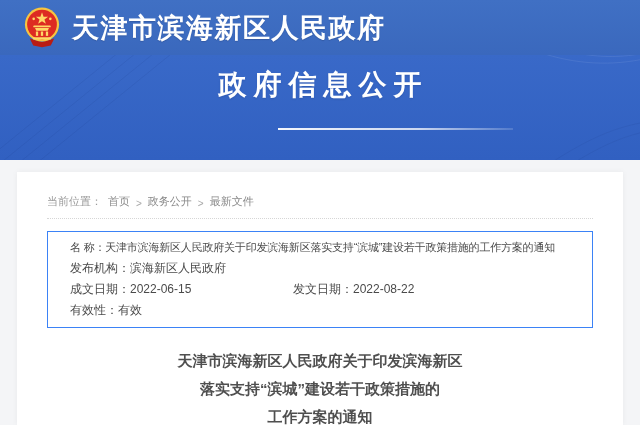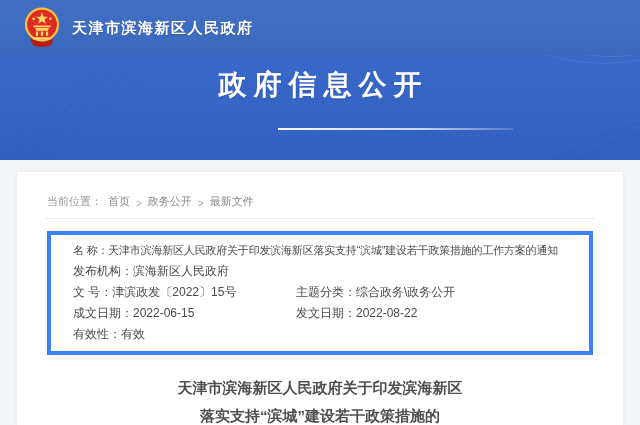--- a/index.html
+++ b/index.html
@@ -9,21 +9,21 @@
 
   
   .top-header {
     position: absolute; left: 0; top: 0; width: 640px; height: 55px;
     background: linear-gradient(180deg, #4070c4 0%, #3a68bd 100%);
     display: flex; align-items: center; padding-left: 21px; z-index: 2;
   }
   .emblem { width: 42px; height: 46px; margin-right: 9px; flex: 0 0 auto; }
   .site-titles { display: flex; flex-direction: column; justify-content: center; }
   .site-name {
-    color: #ffffff; font-size: 15px; font-weight: bold; letter-spacing: 1.5px;
+    color: #ffffff; font-size: 27px; font-weight: bold; letter-spacing: 1.5px;
     line-height: 24px; text-shadow: 0 1px 1px rgba(0,0,30,0.15);
   }
   .site-name-en {
     color: rgba(255,255,255,0.92); font-size: 9px; font-weight: bold;
     letter-spacing: 0.2px; margin-top: 3px;
   }
 
   
   .banner {
     position: absolute; left: 0; top: 55px; width: 640px; height: 105px;
@@ -51,21 +51,21 @@
     display: flex; align-items: flex-end; gap: 6px;
   }
   .breadcrumb a { color: #8a8a8a; text-decoration: none; cursor: pointer; }
   .breadcrumb .sep { color: #a8a8a8; font-size: 10px; }
   .dotted-sep {
     margin: 9px 30px 0 30px; border-top: 1px dotted #d6d6d6; height: 0;
   }
 
   
   .meta-box {
-    margin: 12px 30px 0 30px; border: 4px solid #3b82f6; background: #ffffff;
+    margin: 12px 30px 0 30px; border: 1px solid #3b82f6; background: #ffffff;
     padding: 5px 8px 6px 22px; font-size: 12px; color: #4a4a4a;
   }
   .meta-row { display: flex; line-height: 21px; white-space: nowrap; }
   .meta-cell { display: flex; min-width: 0; }
   .meta-cell.left { flex: 0 0 223px; }
   .meta-cell.rest { flex: 1 1 auto; }
   .m-label { color: #4a4a4a; flex: 0 0 auto; }
   .m-value { color: #4a4a4a; overflow: hidden; }
   .meta-row.long { font-size: 11px; letter-spacing: -0.2px; }
 
@@ -146,30 +146,20 @@
         </div>
       </div>
       <div class="meta-row">
         <div class="meta-cell rest">
           <span class="m-label">发布机构：</span>
           <span class="m-value">滨海新区人民政府</span>
         </div>
       </div>
       <div class="meta-row">
         <div class="meta-cell left">
-          <span class="m-label">文 号：</span>
-          <span class="m-value">津滨政发〔2022〕15号</span>
-        </div>
-        <div class="meta-cell rest">
-          <span class="m-label">主题分类：</span>
-          <span class="m-value">综合政务\政务公开</span>
-        </div>
-      </div>
-      <div class="meta-row">
-        <div class="meta-cell left">
           <span class="m-label">成文日期：</span>
           <span class="m-value">2022-06-15</span>
         </div>
         <div class="meta-cell rest">
           <span class="m-label">发文日期：</span>
           <span class="m-value">2022-08-22</span>
         </div>
       </div>
       <div class="meta-row">
         <div class="meta-cell rest">

